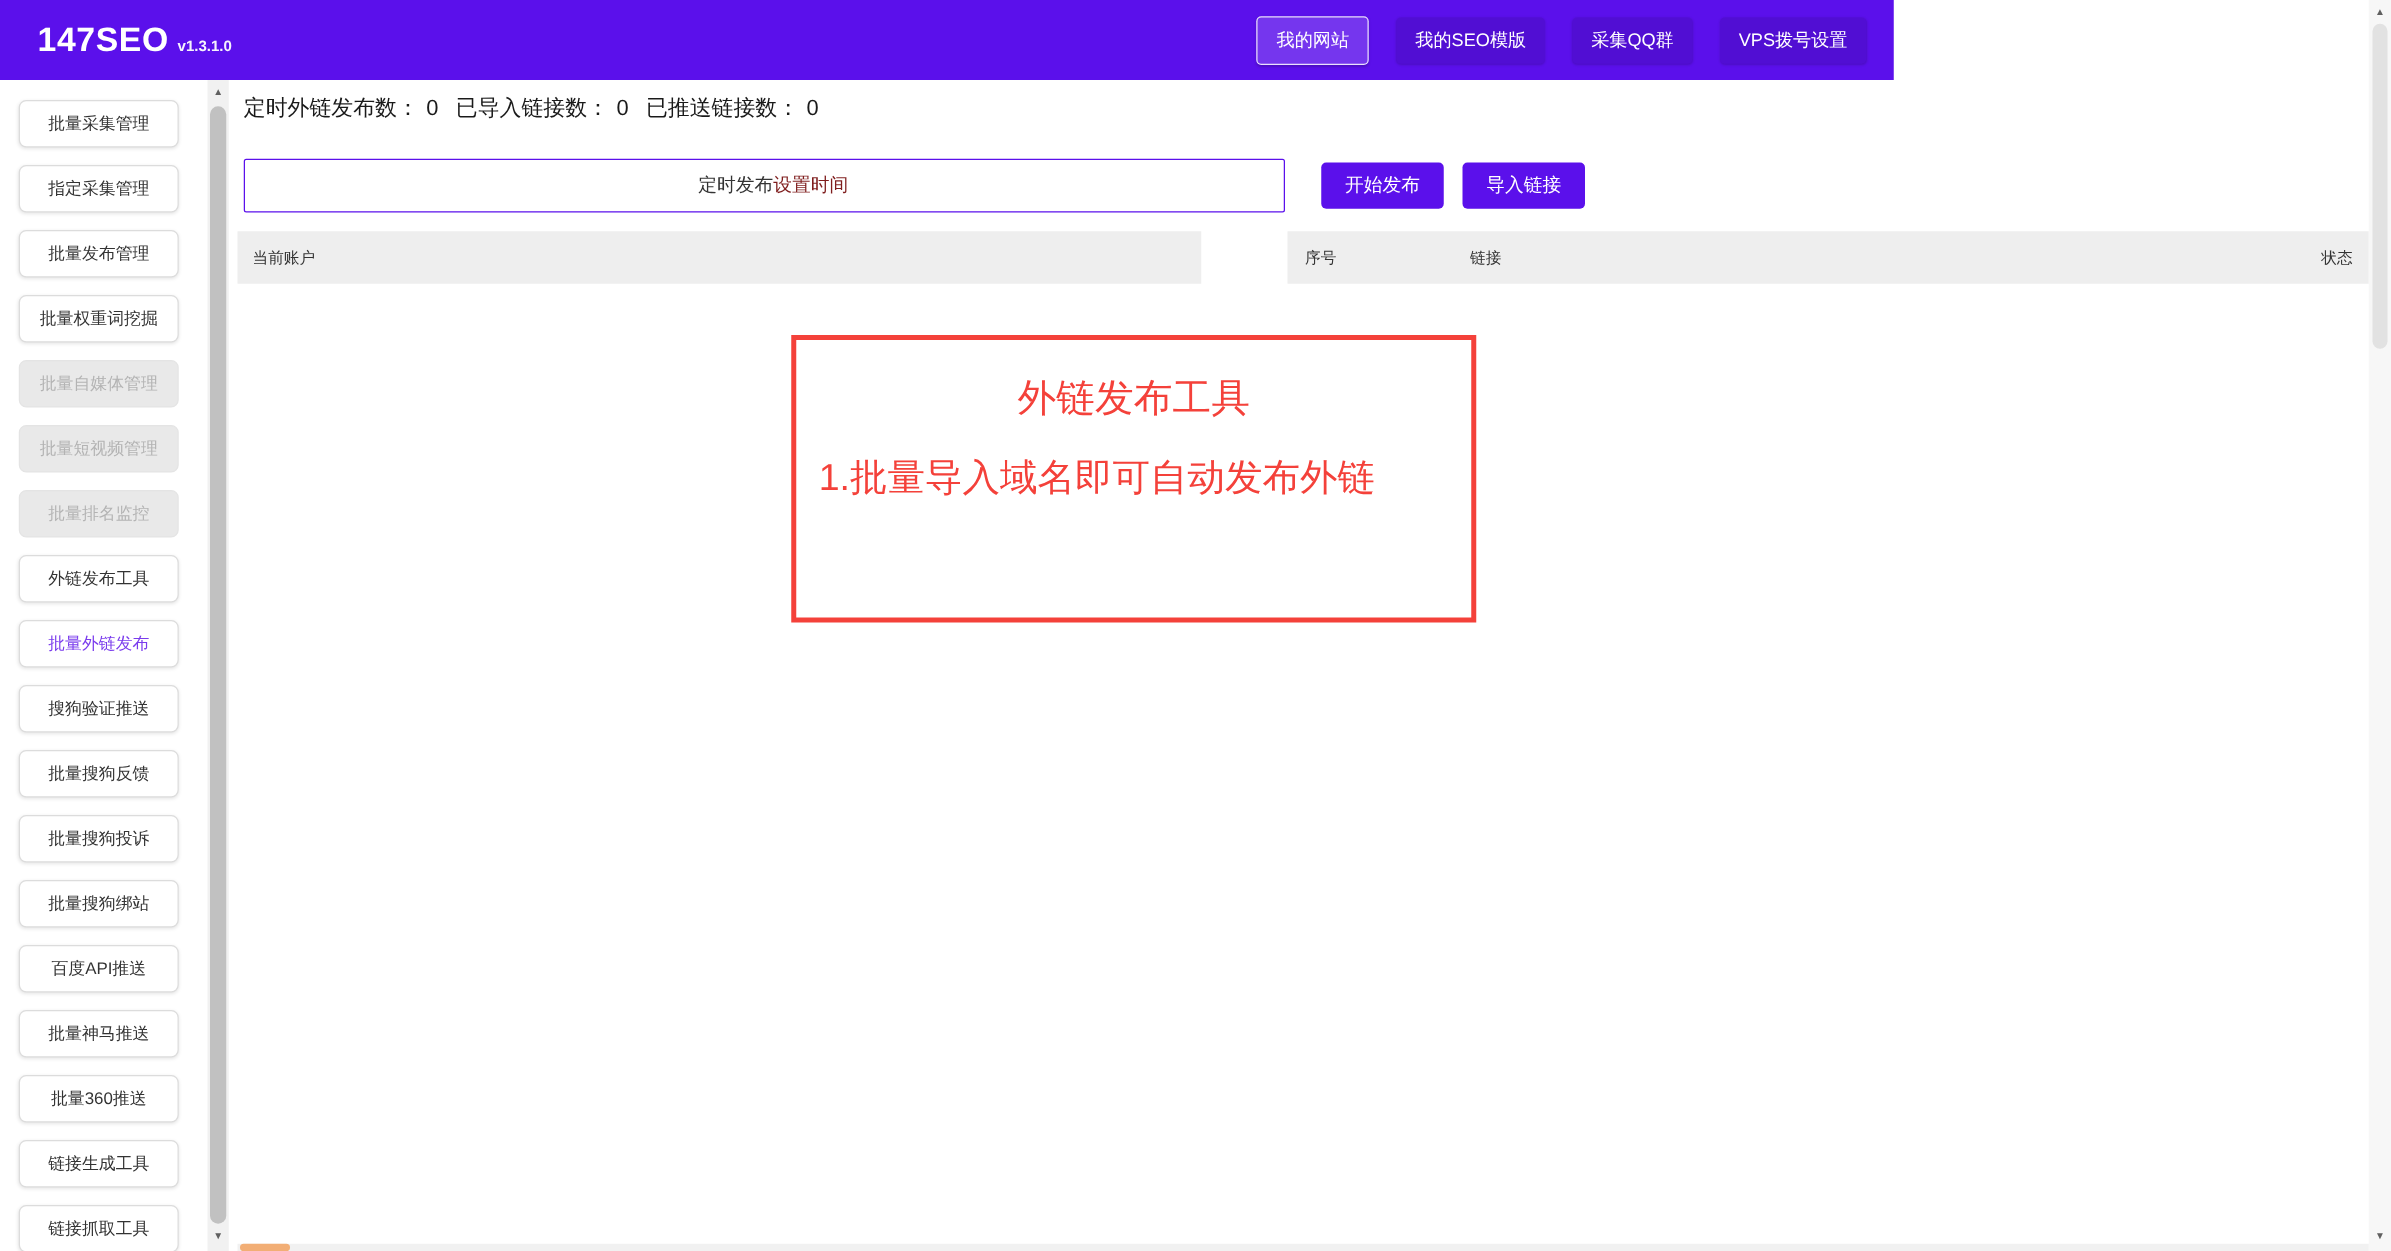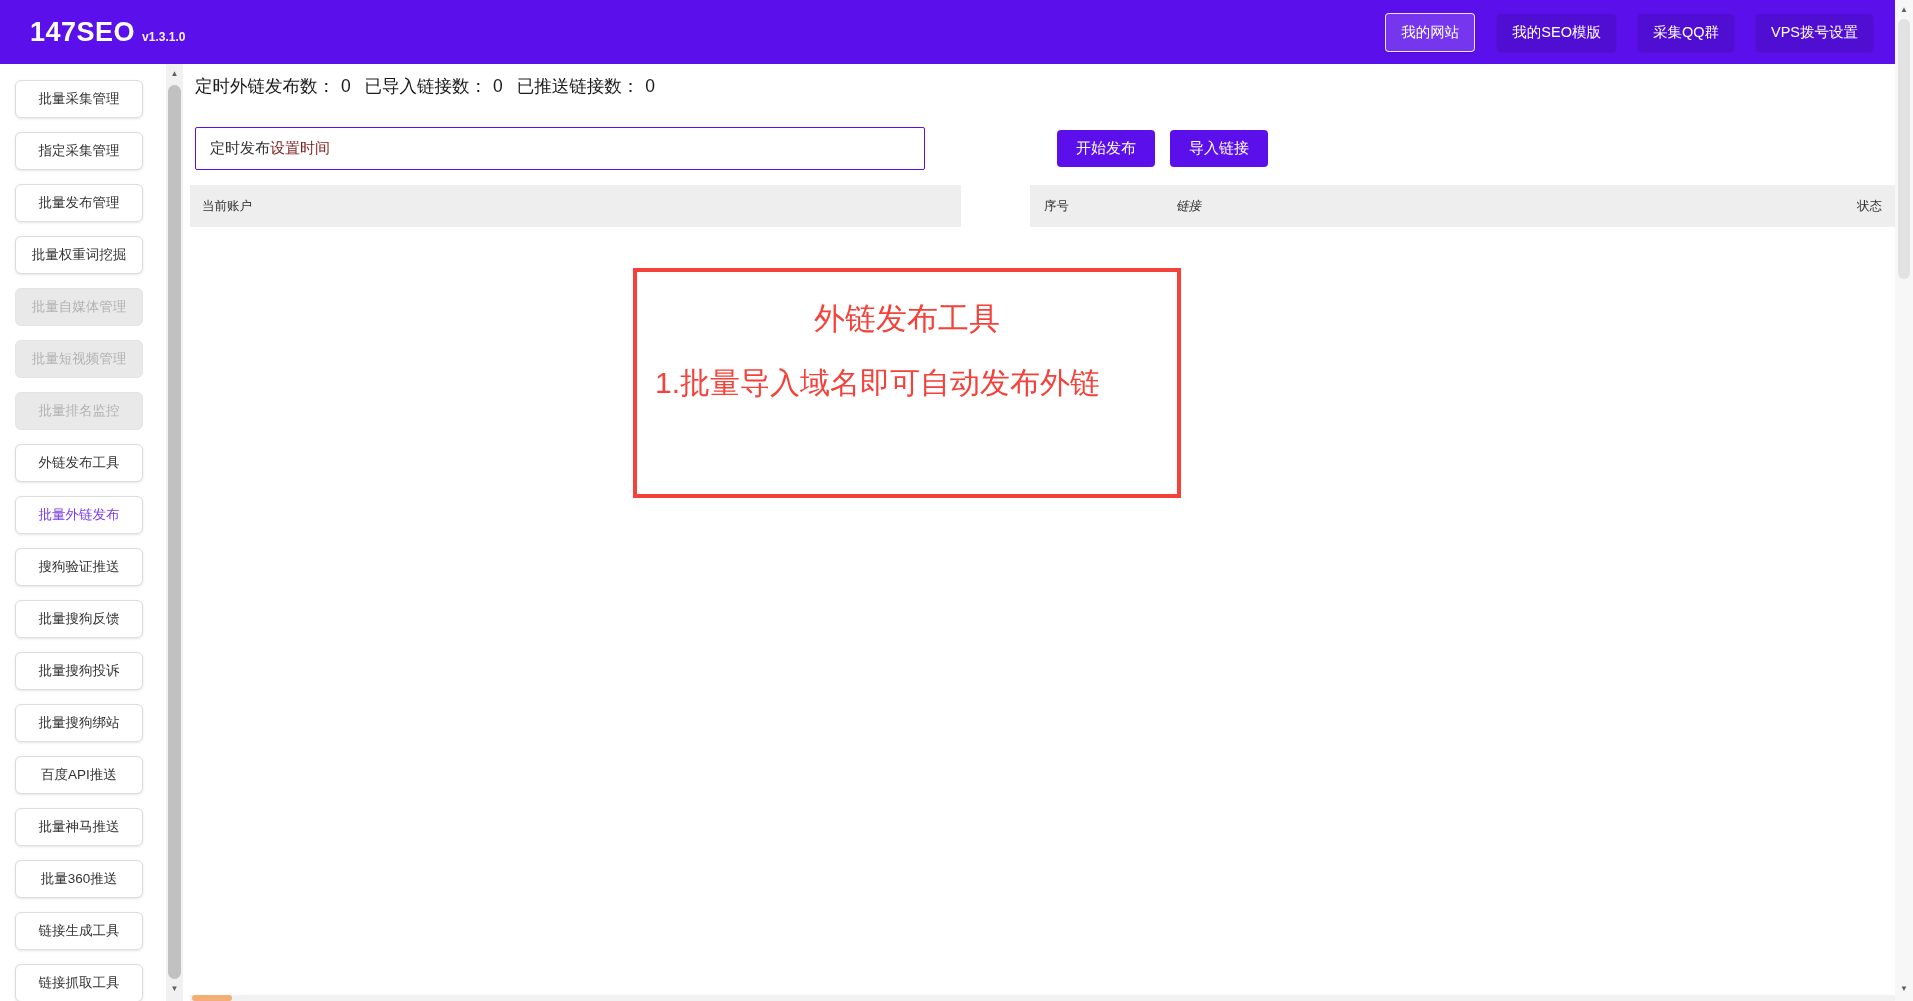--- a/index.html
+++ b/index.html
@@ -1,21 +1,21 @@
 <!DOCTYPE html>
 <html><head>
 <meta charset="utf-8">
 <style>
   * { margin:0; padding:0; box-sizing:border-box; }
   html,body { background:#fff; }
   body { font-family:"Liberation Sans","DejaVu Sans",sans-serif; }
   #app { position:relative; width:1913px; height:1001px; background:#fff; overflow:hidden; }
 
   
-  .header { position:absolute; left:0; top:0; width:1895px; height:64px;
+  .header { position:absolute; left:0; top:0; width:1515px; height:64px;
             background:#5b10eb; display:flex; align-items:center; }
   .logo-wrap { display:flex; align-items:baseline; margin-left:30px; color:#fff; }
   .logo { font-size:27px; font-weight:bold; letter-spacing:0.5px; }
   .version { font-size:12px; font-weight:bold; margin-left:7px; opacity:0.95; }
   .top-nav { position:absolute; right:22px; top:0; height:64px; display:flex; align-items:center; gap:22px; }
   .nav-btn { font-family:inherit; font-size:14.5px; color:#fff; background:rgba(0,0,0,0.10);
              border:none; border-radius:4px; padding:9px 15px; cursor:pointer;
              box-shadow:0 1px 2px rgba(0,0,0,0.18); white-space:nowrap; }
   .nav-btn.active { background:rgba(255,255,255,0.16); border:1px solid rgba(255,255,255,0.85); }
 
@@ -40,36 +40,36 @@
   .sb-side .scroll-thumb { top:21px; height:894px; }
   .sb-page .scroll-thumb { left:3px; width:12px; top:19px; height:260px; background:#e2e2e2; }
   .h-scroll { position:absolute; left:190px; top:995px; width:1705px; height:6px; background:#f1f1f1; }
   .h-thumb { position:absolute; left:2px; top:0; width:40px; height:6px; background:#f2ae75; border-radius:3px; cursor:pointer; }
 
   
   .stats { position:absolute; left:195px; top:74px; font-size:17.5px; color:#1a1a1a; }
   .stat { margin-right:9px; }
   .stat-val { margin-left:6px; }
 
-  .schedule-box { position:absolute; left:195px; top:127px; width:730px; height:43px;
+  .schedule-box { position:absolute; left:195px; top:127px; width:833px; height:43px;
                   border:1px solid #5b10eb; border-radius:2px; background:#fff;
-                  display:flex; align-items:center; padding-left:14px; cursor:text; }
+                  display:flex; align-items:center; padding-left:14px; cursor:text;justify-content:center; }
   .schedule-label { font-size:15px; color:#333; }
   .schedule-ph { font-size:15px; color:#7f1d1d; }
 
   .action-btns { position:absolute; left:1057px; top:130px; display:flex; gap:15px; }
   .action-btn { font-family:Liberation Mono, monospace; background:#5b10eb; color:#fff; border:none; border-radius:4px;
                 height:37px; padding:0 19px; font-size:15px; cursor:pointer; white-space:nowrap; }
 
   .table-head { position:absolute; top:185px; height:42px; background:#eee;
                 font-size:12.5px; color:#333; display:flex; align-items:center; }
   .th-account { left:190px; width:771px; padding-left:12px; }
   .th-links { left:1030px; width:865px; }
   .col-index { width:146px; padding-left:14px; }
-  .col-link { flex:1;font-style:italic; }
+  .col-link { flex:1; }
   .col-status { padding-right:13px; text-align:right; }
 
   
   .notice { position:absolute; left:633px; top:268px; width:548px; height:230px;
             border:4px solid #f4413a; color:#f4413a; background:#fff; }
   .notice-title { text-align:center; font-size:31px; margin-top:26px; }
   .notice-lines { margin:18px 0 0 18px; font-size:30px; line-height:50px; }
 </style>
 </head>
 <body>

